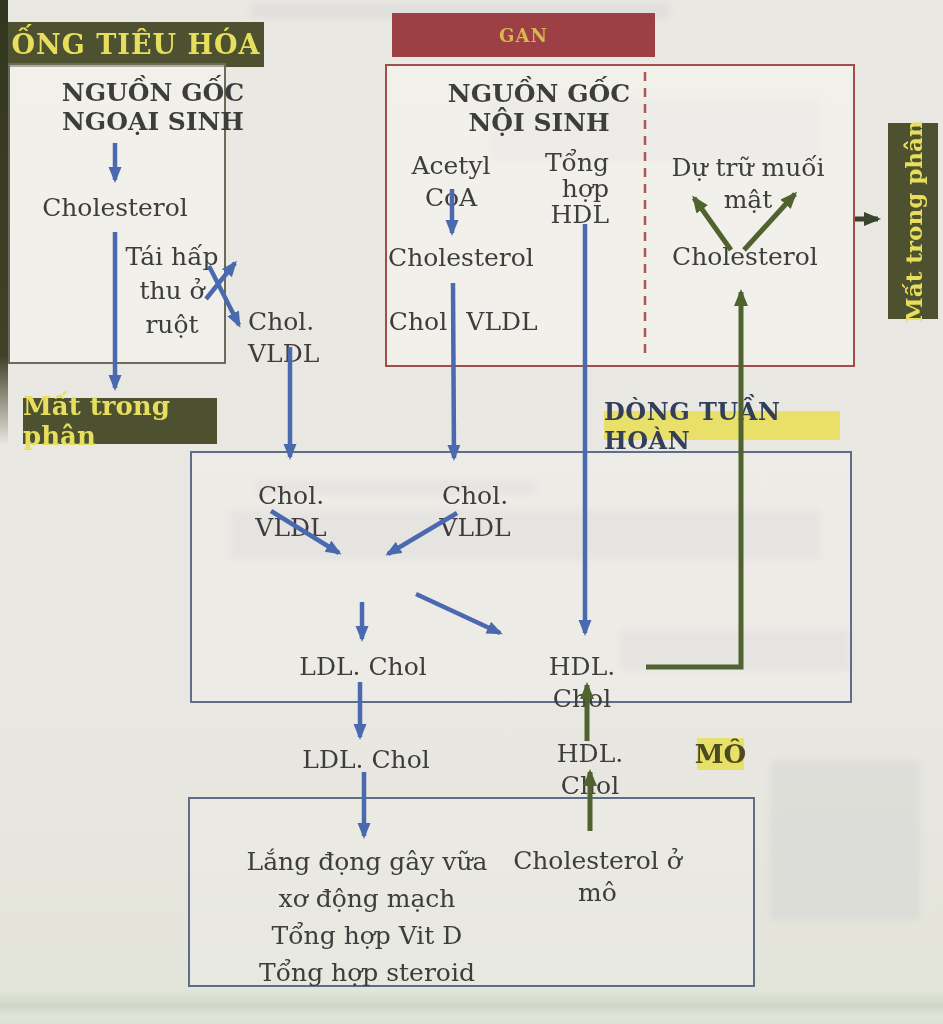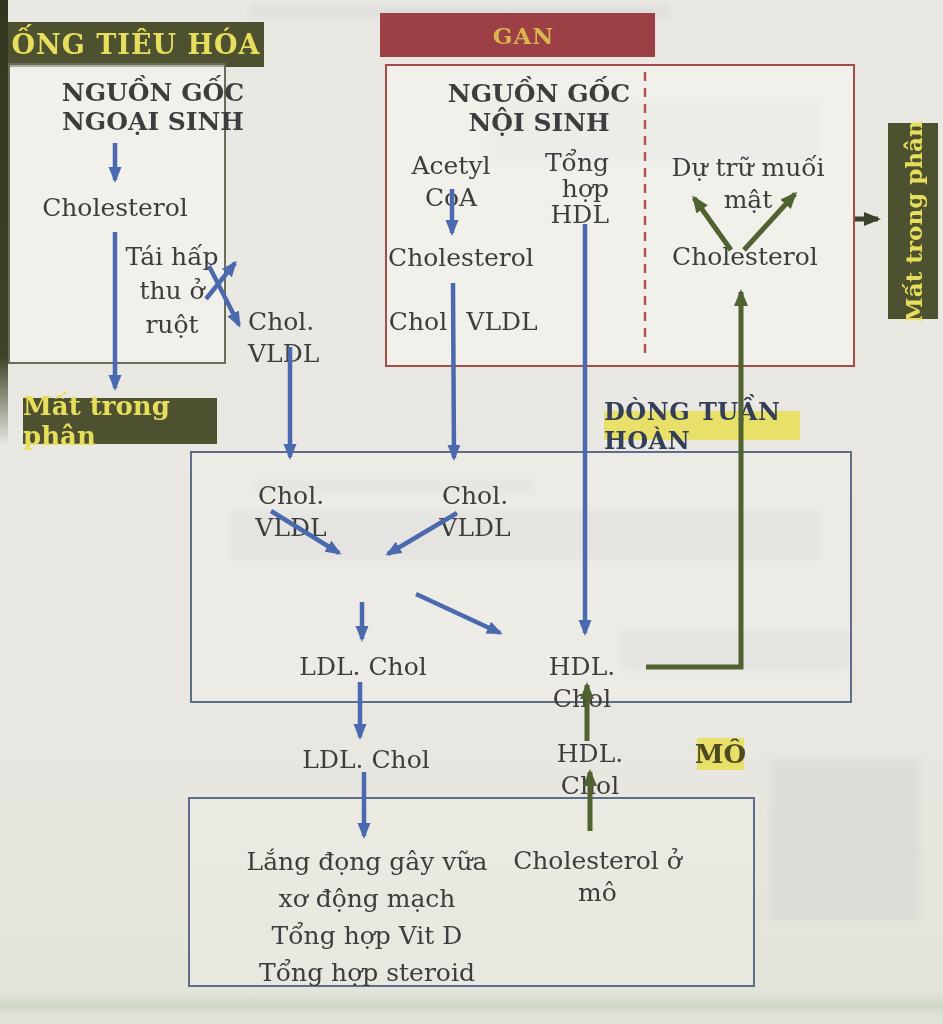--- a/index.html
+++ b/index.html
@@ -38,21 +38,21 @@
   <div class="abs ghost" style="left:250px;top:4px;width:420px;height:14px;"></div>
   <div class="abs ghost" style="left:490px;top:100px;width:330px;height:60px;"></div>
   <div class="abs ghost" style="left:255px;top:480px;width:280px;height:14px;"></div>
   <div class="abs ghost" style="left:230px;top:510px;width:590px;height:50px;"></div>
   <div class="abs ghost" style="left:620px;top:630px;width:230px;height:40px;"></div>
   <div class="abs ghost" style="left:770px;top:760px;width:150px;height:160px;"></div>
 
   <div class="abs hdr" style="left:8px;top:22px;width:256px;height:45px;background:var(--c-olive);color:var(--c-olive-text);font-size:27px;">
     <span>ỐNG TIÊU HÓA</span>
   </div>
-  <div class="abs hdr" style="left:380px;top:13px;width:263px;height:44px;background:var(--c-maroon);color:var(--c-maroon-text);font-size:23px;padding-left:12px;">
+  <div class="abs hdr" style="left:392px;top:13px;width:263px;height:44px;background:var(--c-maroon);color:var(--c-maroon-text);font-size:18px;">
     <span>GAN</span>
   </div>
 
   <div class="abs node-box" style="left:8px;top:63px;width:218px;height:301px;border:2px solid var(--c-exo-border);"></div>
   <div class="abs txt bold" style="left:16px;top:78px;width:198px;line-height:29px;">
     <span>NGUỒN GỐC</span><br>
     <span>NGOẠI SINH</span>
   </div>
   <div class="abs txt" style="left:40px;top:192px;width:150px;">Cholesterol</div>
   <div class="abs txt" style="left:122px;top:240px;width:100px;text-align:center;line-height:34px;">
@@ -79,21 +79,21 @@
   <div class="abs txt" style="left:462px;top:306px;width:80px;">VLDL</div>
 
   <div class="abs" style="left:888px;top:123px;width:50px;height:196px;background:var(--c-olive);display:flex;align-items:center;justify-content:center;">
     <span style="transform:rotate(-90deg);white-space:nowrap;color:var(--c-olive-text);font-weight:bold;font-size:23px;">Mất trong phân</span>
   </div>
 
   <div class="abs hl" style="left:23px;top:398px;width:194px;height:46px;background:var(--c-olive);color:var(--c-olive-text);font-size:26px;">
     <span>Mất trong phân</span>
   </div>
 
-  <div class="abs hl" style="left:604px;top:411px;width:196px;height:29px;background:var(--c-highlight);color:var(--c-highlight-text);font-size:24px;letter-spacing:.5px;">
+  <div class="abs hl" style="left:604px;top:411px;width:236px;height:29px;background:var(--c-highlight);color:var(--c-highlight-text);font-size:24px;letter-spacing:.5px;">
     <span>DÒNG TUẦN HOÀN</span>
   </div>
 
   <div class="abs" style="left:190px;top:451px;width:662px;height:252px;border:2px solid var(--c-slate-border);box-sizing:border-box;background:rgba(250,249,244,.25);"></div>
   <div class="abs txt" style="left:225px;top:480px;width:132px;">Chol. VLDL</div>
   <div class="abs txt" style="left:409px;top:480px;width:132px;">Chol. VLDL</div>
   <div class="abs txt" style="left:298px;top:651px;width:130px;">LDL. Chol</div>
   <div class="abs txt" style="left:517px;top:651px;width:130px;">HDL. Chol</div>
 
   <div class="abs txt" style="left:301px;top:744px;width:130px;">LDL. Chol</div>

